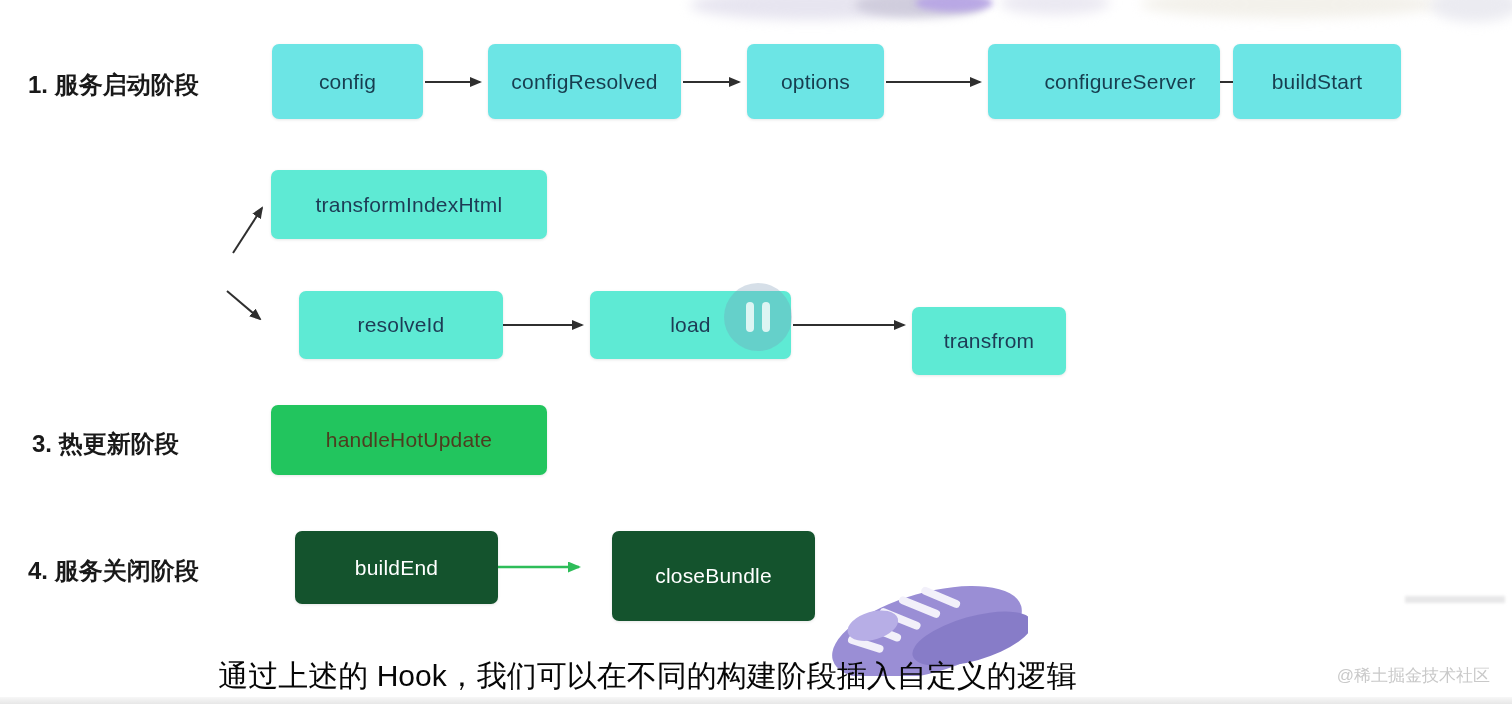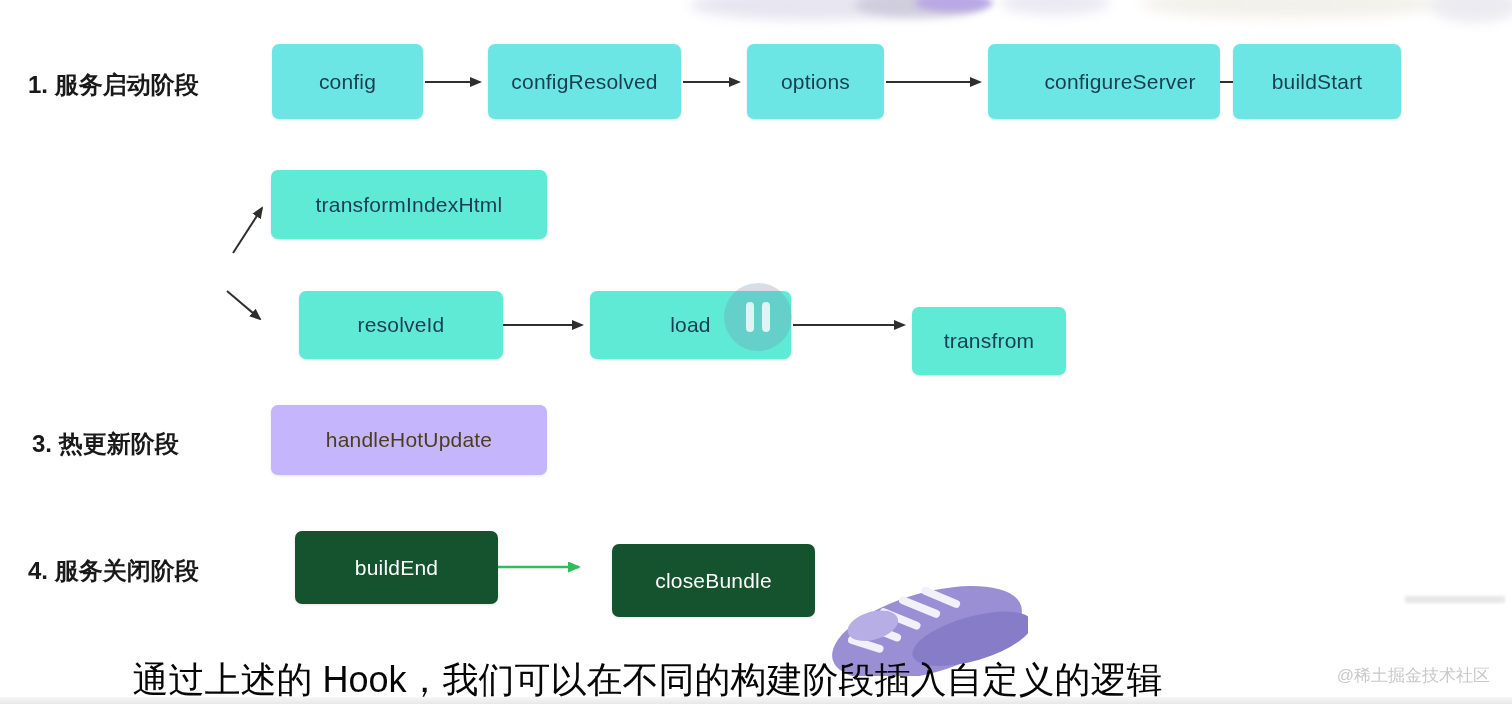--- a/index.html
+++ b/index.html
@@ -11,38 +11,38 @@
   .deco { position:absolute; pointer-events:none; }
   .blob { position:absolute; border-radius:50%; filter:blur(6px); }
   
   .node {
     position:absolute; display:flex; align-items:center; justify-content:center;
     border-radius:7px; font-size:21px; letter-spacing:.2px;
     box-shadow:0 1px 3px rgba(0,0,0,.10); z-index:3; color:#173d4f;
   }
   .node.cyan   { background:#6ce5e5; }
   .node.blue   { background:#5eead4; color:#1d3b55; }
-  .node.orange { background:#c4b5fd; color:#4d3d1f; }
+  .node.orange { background:#22c55e; color:#4d3d1f; }
   .node.green  { background:#14532d; color:#ffffff;margin-left:24px; }
   .stage-label {
     position:absolute; font-size:24px; font-weight:700; color:#191919;
     white-space:nowrap; z-index:3;
   }
   .arrows { position:absolute; left:0; top:0; z-index:2; }
   
   .pause-circle {
     position:absolute; left:724px; top:283px; width:68px; height:68px;
     border-radius:50%; background:rgba(118,150,180,.30); z-index:4;
     display:flex; align-items:center; justify-content:center; gap:8px;
     cursor:pointer;
   }
   .pause-bar { width:8px; height:30px; border-radius:4px; background:rgba(255,255,255,.78); }
   .caption {
     position:absolute; left:0; top:656px; width:1295px; text-align:center;
-    font-size:36px; font-weight:500; color:#060606; z-index:5; white-space:nowrap;
+    font-size:30px; font-weight:500; color:#060606; z-index:5; white-space:nowrap;
   }
   .watermark {
     position:absolute; right:22px; top:664px; font-size:17px; color:#c9c9c9;
     z-index:5; white-space:nowrap;
   }
   .sneaker { position:absolute; left:818px; top:584px; z-index:1; opacity:.96; filter:blur(.6px); }
   .bottom-strip {
     position:absolute; left:0; bottom:0; width:1512px; height:7px;
     background:linear-gradient(#f7f7f7,#e7e7e7); z-index:0;
   }
@@ -86,21 +86,21 @@
   <div class="node cyan" style="left:1233px;top:44px;width:168px;height:75px;">buildStart</div>
 
   <div class="node blue" style="left:271px;top:170px;width:276px;height:69px;">transformIndexHtml</div>
   <div class="node blue" style="left:272px;top:291px;width:204px;height:68px;margin-left:27px;">resolveId</div>
   <div class="node blue" style="left:590px;top:291px;width:201px;height:68px;">load</div>
   <div class="node blue" style="left:912px;top:291px;width:154px;height:68px;margin-top:16px;">transfrom</div>
 
   <div class="node orange" style="left:271px;top:405px;width:276px;height:70px;">handleHotUpdate</div>
 
   <div class="node green" style="left:271px;top:531px;width:203px;height:73px;">buildEnd</div>
-  <div class="node green" style="left:588px;top:544px;width:203px;height:73px;">closeBundle</div>
+  <div class="node green" style="left:588px;top:531px;width:203px;height:90px;">closeBundle</div>
 
   <svg class="arrows" width="1512" height="704">
     <defs>
       <marker id="mBlack" markerWidth="12" markerHeight="10" refX="10" refY="5" orient="auto" markerUnits="userSpaceOnUse">
         <path d="M0,0 L12,5 L0,10 z" fill="#2f2f2f"></path>
       </marker>
       <marker id="mGreen" markerWidth="13" markerHeight="11" refX="11" refY="5.5" orient="auto" markerUnits="userSpaceOnUse">
         <path d="M0,0 L13,5.5 L0,11 z" fill="#2ebd59"></path>
       </marker>
     </defs>

